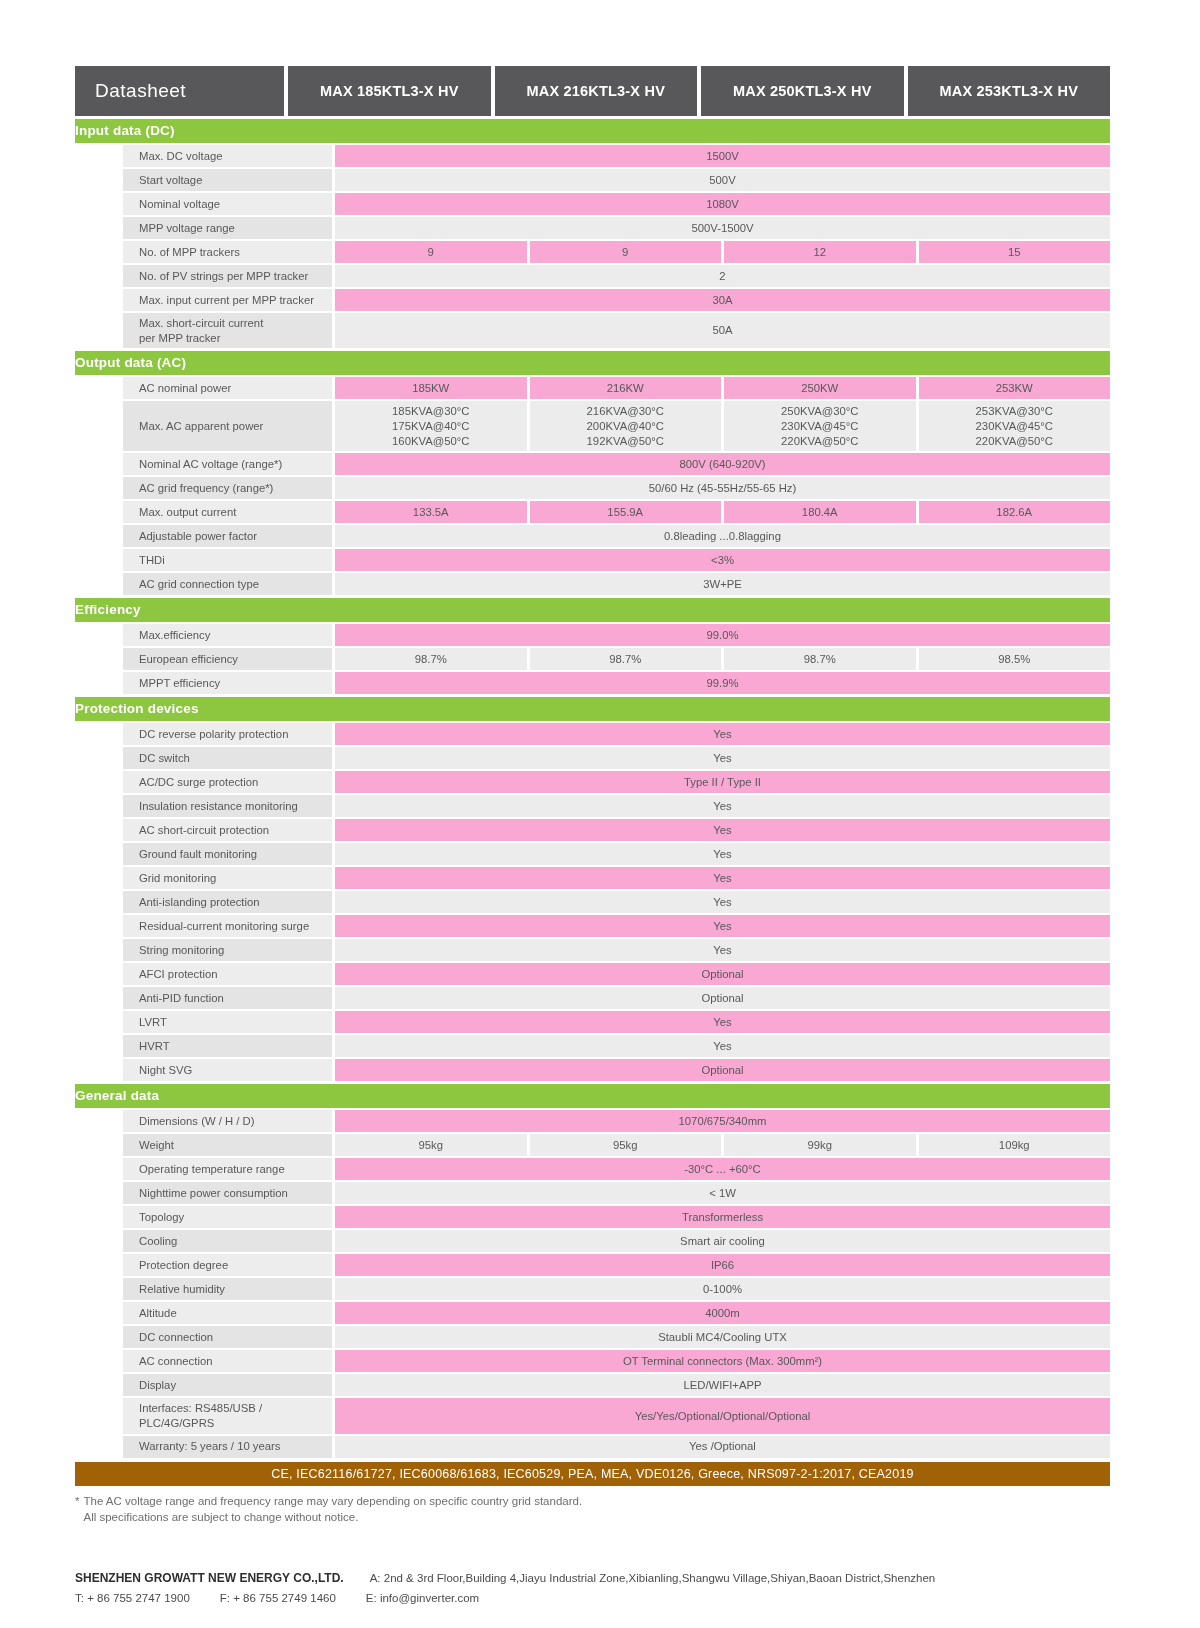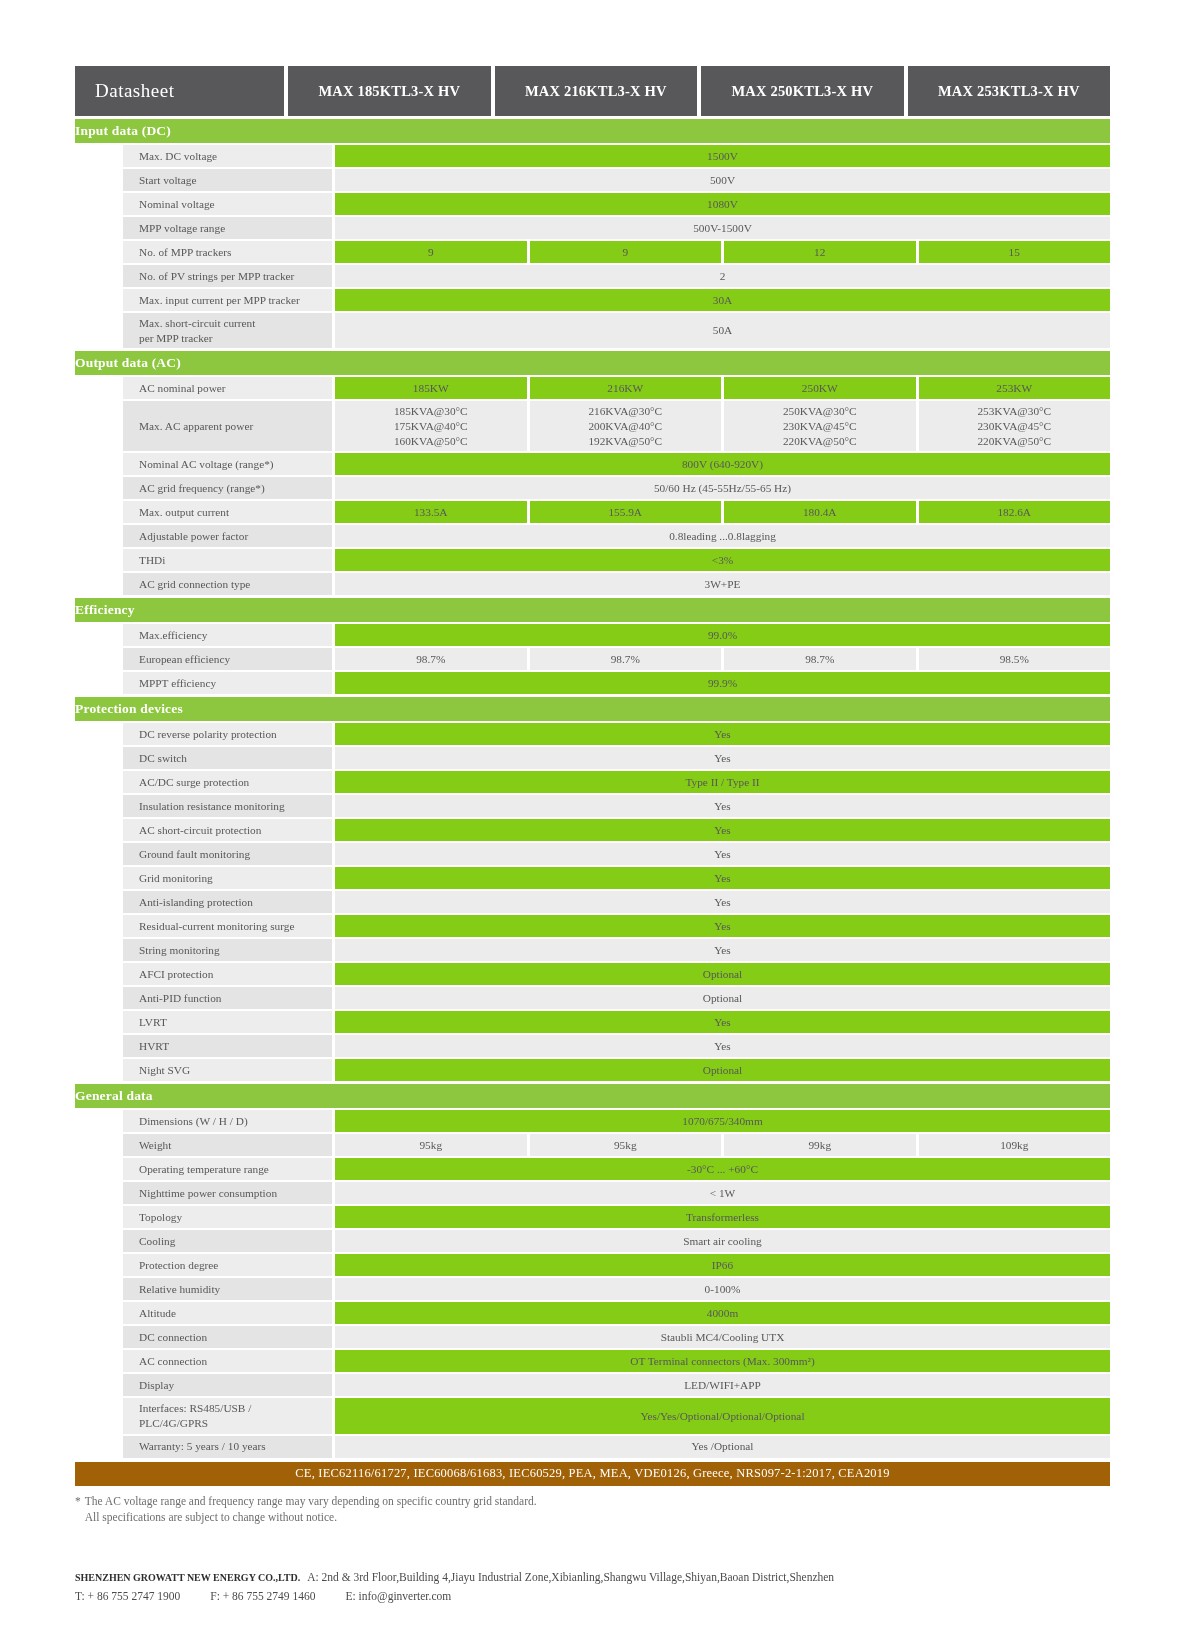--- a/index.html
+++ b/index.html
@@ -3,21 +3,21 @@
 <meta charset="utf-8">
 <style>
   * { margin:0; padding:0; box-sizing:border-box; }
   html,body { background:#ffffff; }
   body {
     width:1200px; height:1628px;
     font-family:"Liberation Sans", "DejaVu Sans", sans-serif;
     color:#58585a;
     overflow:hidden;
   }
-  .page { width:1200px; height:1140px; position:relative; background:#fff;font-family:Liberation Serif, serif; }
+  .page { width:1200px; height:1140px; position:relative; background:#fff; }
   .content { position:absolute; left:75px; top:66px; width:1035px; }
 
   
   .header-row { display:flex; gap:4px; }
   .hcell {
     background:#58585a; color:#ffffff; height:50px;
     display:flex; align-items:center; justify-content:center;
   }
   .hcell.title {
     width:209px; flex:none; justify-content:flex-start;
@@ -37,39 +37,39 @@
   .cell {
     min-height:22px; font-size:11.3px; line-height:1.3;
     display:flex; align-items:center; white-space:pre-line;
   }
   .cell.label {
     width:209px; flex:none; padding:3px 6px 3px 16px;
     justify-content:flex-start; text-align:left;margin-left:48px;
   }
   .cell.value { flex:1; padding:3px 8px; justify-content:center; text-align:center; }
   .row.odd  .cell.label { background:#ededed; }
-  .row.odd  .cell.value { background:#84cc16; }
+  .row.odd  .cell.value { background:#f9a8d4; }
   .row.even .cell.label { background:#e4e4e4; }
   .row.even .cell.value { background:#ececec; }
 
   
   .cert-band {
     margin-top:4px; background:#a16207; color:#ffffff;
     min-height:24px; display:flex; align-items:center; justify-content:center;
     font-size:12.5px; letter-spacing:0.2px;
   }
 
   
   .footnote { margin-top:7px; display:flex; color:#6e6e6e; font-size:11.5px; line-height:1.4; }
   .footnote .star { margin-right:4px; }
 
   
   .footer { margin-top:46px; font-size:11.5px; color:#4b4b4d; }
   .footer-line1 { display:flex; align-items:baseline; }
-  .company { font-weight:700; color:#2e2e30; font-size:10px; margin-right:7px; white-space:nowrap; }
+  .company { font-weight:700; color:#2e2e30; font-size:12px; margin-right:26px; white-space:nowrap; }
   .address { white-space:nowrap; }
   .footer-line2 { margin-top:7px; display:flex; }
   .footer-line2 span { margin-right:30px; white-space:nowrap; }
 </style>
 </head>
 <body>
 
 <div class="page">
   <div class="content">
 

